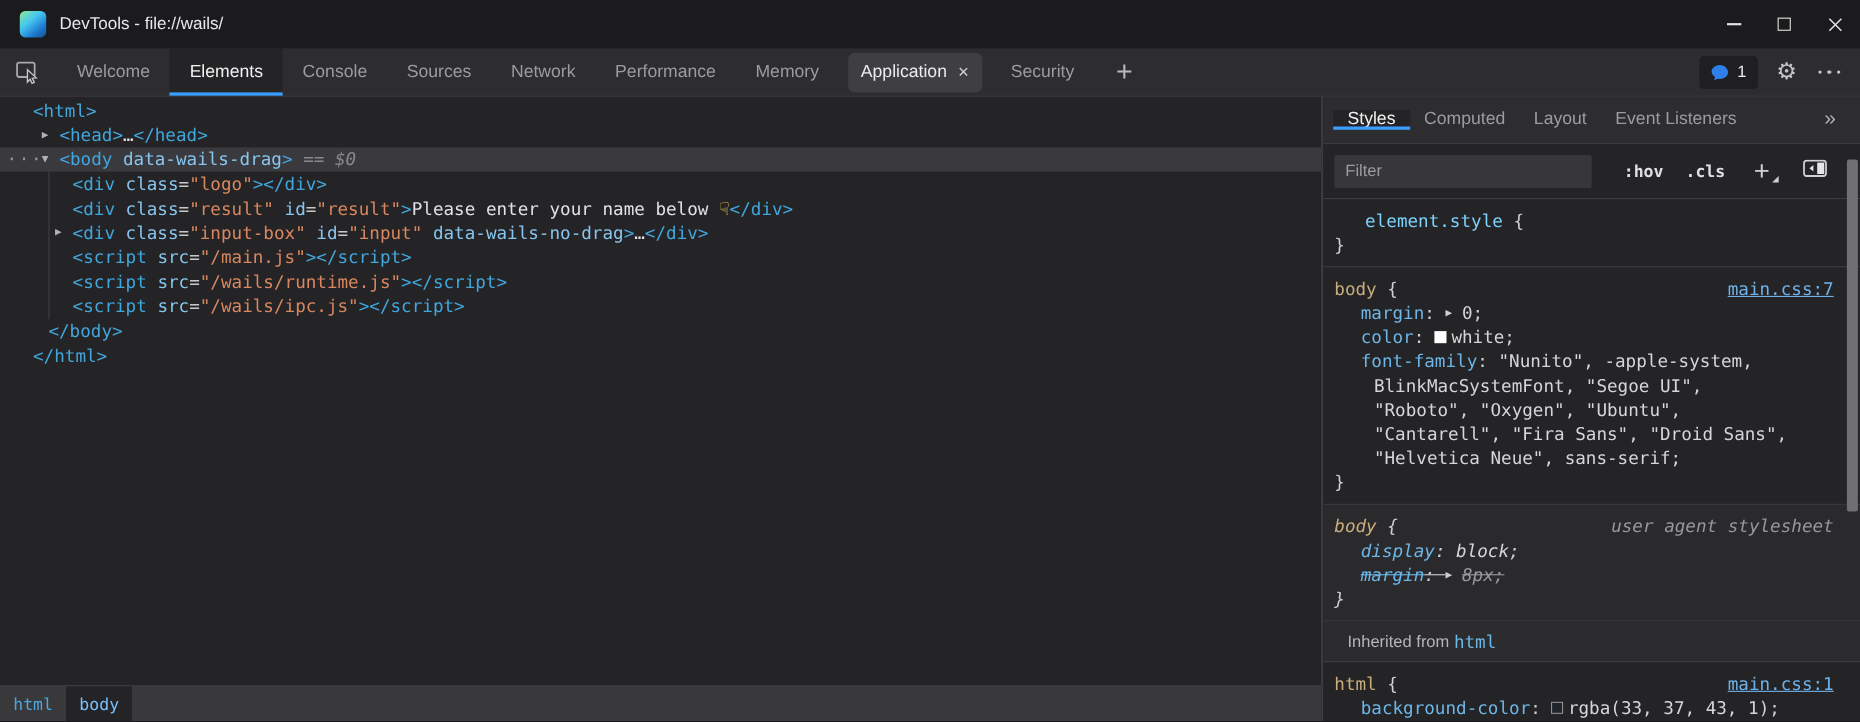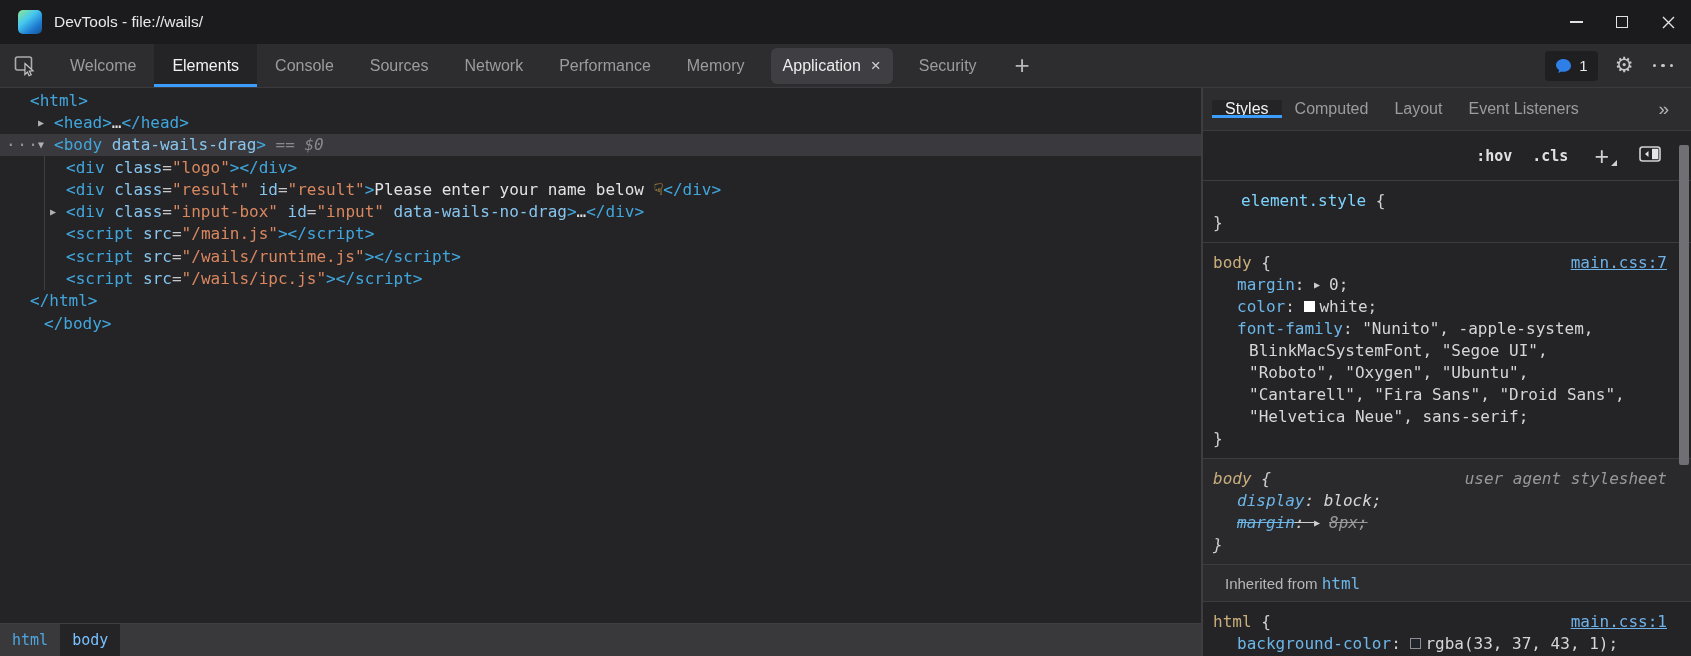--- a/index.html
+++ b/index.html
@@ -182,42 +182,43 @@
       <div class="tree">
           <div class="code-row" style="padding-left: 30px;"><span class="tk-tag">&lt;html&gt;</span></div>
           <div class="code-row" style="padding-left: 38px;"><span class="tk-arrow">▶</span><span class="tk-tag">&lt;head&gt;</span><span class="tk-txt">…</span><span class="tk-tag">&lt;/head&gt;</span></div>
           <div class="code-row selected" style="padding-left: 6px;"><span class="tk-dots">···</span><span class="tk-arrow">▼</span><span class="tk-tag">&lt;body</span><span class="tk-attr"> data-wails-drag</span><span class="tk-tag">&gt;</span><span class="tk-meta"> == $0</span></div>
           <div class="code-row" style="padding-left: 66px;"><span class="tk-tag">&lt;div</span><span class="tk-attr"> class</span><span class="tk-eq">=</span><span class="tk-str">"logo"</span><span class="tk-tag">&gt;&lt;/div&gt;</span></div>
           <div class="code-row" style="padding-left: 66px;"><span class="tk-tag">&lt;div</span><span class="tk-attr"> class</span><span class="tk-eq">=</span><span class="tk-str">"result"</span><span class="tk-attr"> id</span><span class="tk-eq">=</span><span class="tk-str">"result"</span><span class="tk-tag">&gt;</span><span class="tk-txt">Please enter your name below </span><span class="tk-hand">☟</span><span class="tk-tag">&lt;/div&gt;</span></div>
           <div class="code-row" style="padding-left: 50px;"><span class="tk-arrow">▶</span><span class="tk-tag">&lt;div</span><span class="tk-attr"> class</span><span class="tk-eq">=</span><span class="tk-str">"input-box"</span><span class="tk-attr"> id</span><span class="tk-eq">=</span><span class="tk-str">"input"</span><span class="tk-attr"> data-wails-no-drag</span><span class="tk-tag">&gt;</span><span class="tk-txt">…</span><span class="tk-tag">&lt;/div&gt;</span></div>
           <div class="code-row" style="padding-left: 66px;"><span class="tk-tag">&lt;script</span><span class="tk-attr"> src</span><span class="tk-eq">=</span><span class="tk-str">"/main.js"</span><span class="tk-tag">&gt;&lt;/script&gt;</span></div>
           <div class="code-row" style="padding-left: 66px;"><span class="tk-tag">&lt;script</span><span class="tk-attr"> src</span><span class="tk-eq">=</span><span class="tk-str">"/wails/runtime.js"</span><span class="tk-tag">&gt;&lt;/script&gt;</span></div>
           <div class="code-row" style="padding-left: 66px;"><span class="tk-tag">&lt;script</span><span class="tk-attr"> src</span><span class="tk-eq">=</span><span class="tk-str">"/wails/ipc.js"</span><span class="tk-tag">&gt;&lt;/script&gt;</span></div>
+          <div class="code-row" style="padding-left: 44px;"><span class="tk-tag">&lt;/body&gt;</span></div>
           <div class="code-row" style="padding-left: 30px;"><span class="tk-tag">&lt;/html&gt;</span></div>
-          <div class="code-row" style="padding-left: 44px;"><span class="tk-tag">&lt;/body&gt;</span></div>
         </div>
       <div class="indent-guide"></div>
       <div class="crumbbar">
         <div class="crumb">html</div>
         <div class="crumb selected">body</div>
       </div>
     </div>
 
     <div class="divider"></div>
 
     <div class="styles-panel">
       <div class="side-tabs">
         <div class="stab active">Styles</div>
         <div class="stab">Computed</div>
         <div class="stab">Layout</div>
         <div class="stab">Event Listeners</div>
         <div class="chev">»</div>
       </div>
 
       <div class="filter-bar">
+        <input class="filter" placeholder="Filter" style="">
         <div class="fb-right">
           <span class="hov">:hov</span>
           <span class="cls">.cls</span>
           <span class="plus">+</span>
           <span>
             <svg width="22" height="16">
               <rect x="1" y="1" width="20" height="14" rx="2.5" fill="none" stroke="#d2d2d4" stroke-width="1.6"></rect>
               <rect x="13" y="2.8" width="6.4" height="10.4" fill="#e6e6e8"></rect>
               <path d="M9.5 5 L6 8 L9.5 11 Z" fill="#e6e6e8"></path>
             </svg>

